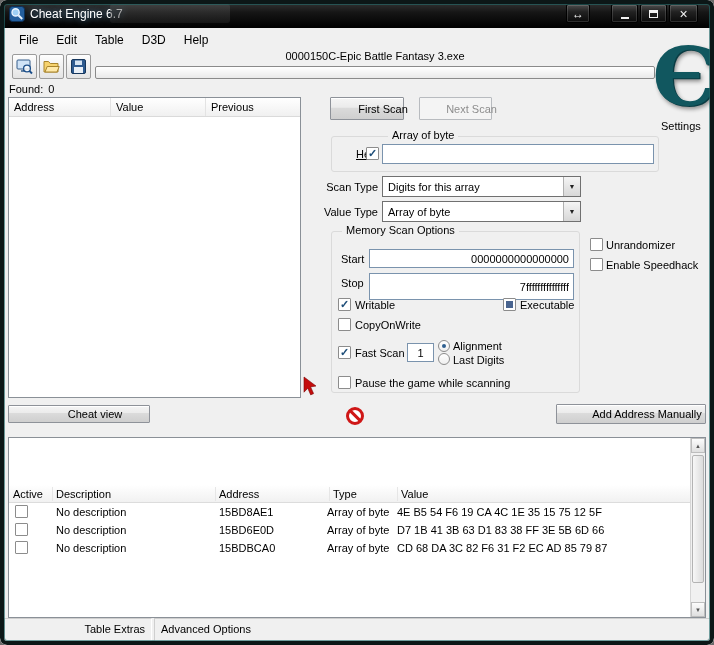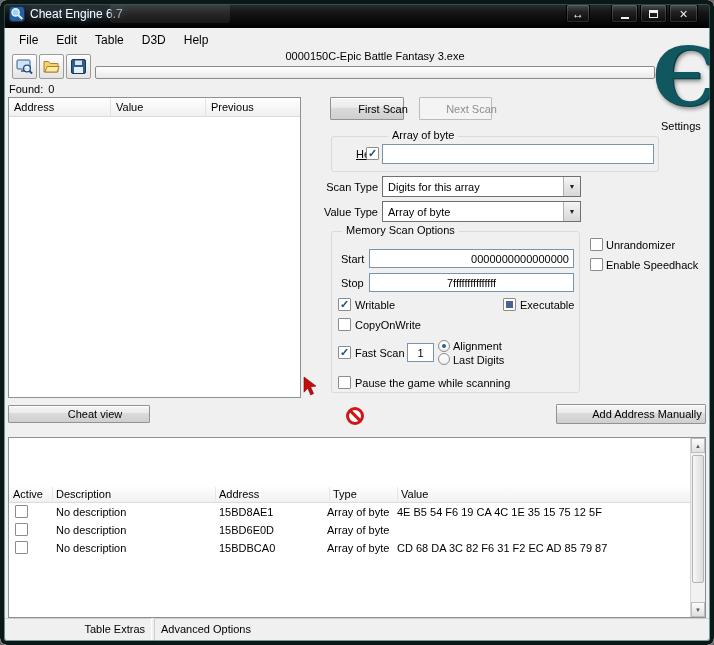--- a/index.html
+++ b/index.html
@@ -207,21 +207,21 @@
   <div class="combo" style="left:382px;top:201px;width:199px;">
     <span class="txt">Array of byte</span>
     <span class="arr">▼</span>
   </div>
 
   <div class="grp" style="left:331px;top:231px;width:249px;height:162px;">
     <span class="glbl" style="left:10px;">Memory Scan Options</span>
     <span class="lbl" style="left:9px;top:21px;">Start</span>
     <input class="tin" style="left: 37px; top: 17px; width: 205px; height: 19px; text-align: right;" value="0000000000000000">
     <span class="lbl" style="left:9px;top:45px;">Stop</span>
-    <input class="tin" style="left: 37px; top: 41px; width: 205px; height: 19px; text-align: center;" value="7fffffffffffffff">
+    <input class="tin" style="left: 37px; top: 41px; width: 205px; height: 27px; text-align: right;" value="7fffffffffffffff">
 
     <span class="cb checked" style="left:6px;top:66px;"></span>
     <span class="lbl" style="left:23px;top:67px;">Writable</span>
     <span class="cb indet" style="left:171px;top:66px;"></span>
     <span class="lbl" style="left:188px;top:67px;">Executable</span>
 
     <span class="cb" style="left:6px;top:86px;"></span>
     <span class="lbl" style="left:23px;top:87px;">CopyOnWrite</span>
 
     <span class="cb checked" style="left:6px;top:114px;"></span>
@@ -267,20 +267,21 @@
       <span class="cell" style="left:47px;">No description</span>
       <span class="cell" style="left:210px;">15BD8AE1</span>
       <span class="cell" style="left:318px;">Array of byte</span>
       <span class="cell" style="left:388px;">4E B5 54 F6 19 CA 4C 1E 35 15 75 12 5F</span>
     </div>
     <div class="at-row">
       <span class="cb"></span>
       <span class="cell" style="left:47px;">No description</span>
       <span class="cell" style="left:210px;">15BD6E0D</span>
       <span class="cell" style="left:318px;">Array of byte</span>
+      <span class="cell" style="left:388px;">D7 1B 41 3B 63 D1 83 38 FF 3E 5B 6D 66</span>
     </div>
     <div class="at-row">
       <span class="cb"></span>
       <span class="cell" style="left:47px;">No description</span>
       <span class="cell" style="left:210px;">15BDBCA0</span>
       <span class="cell" style="left:318px;">Array of byte</span>
       <span class="cell" style="left:388px;">CD 68 DA 3C 82 F6 31 F2 EC AD 85 79 87</span>
     </div>
 
     <div class="vscroll">

